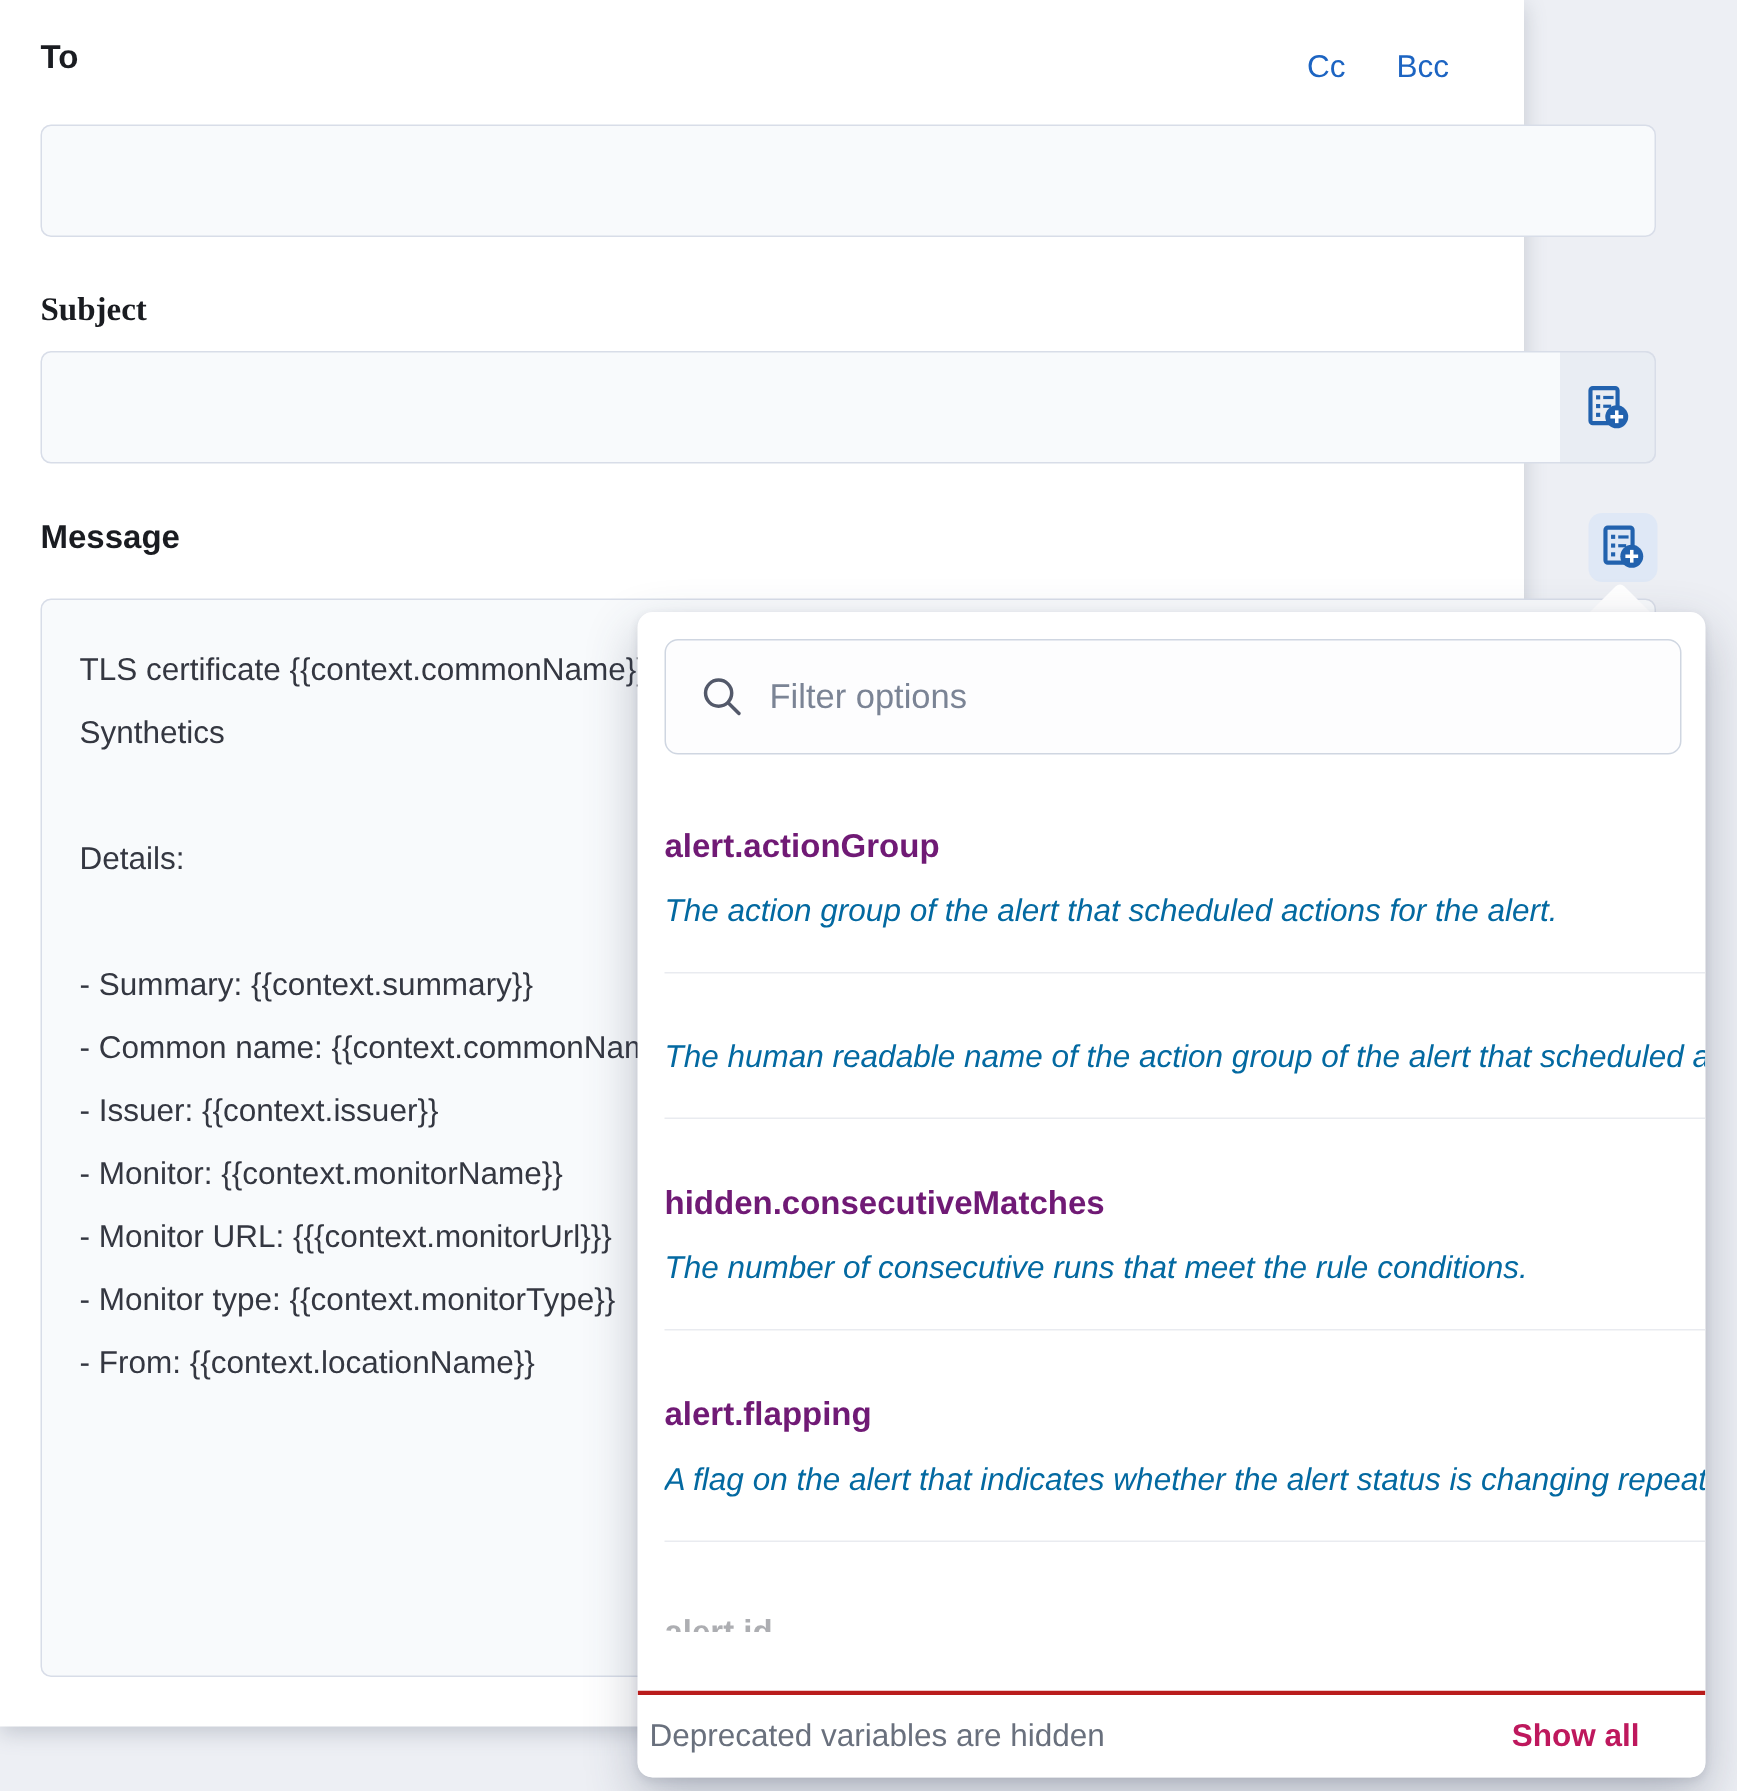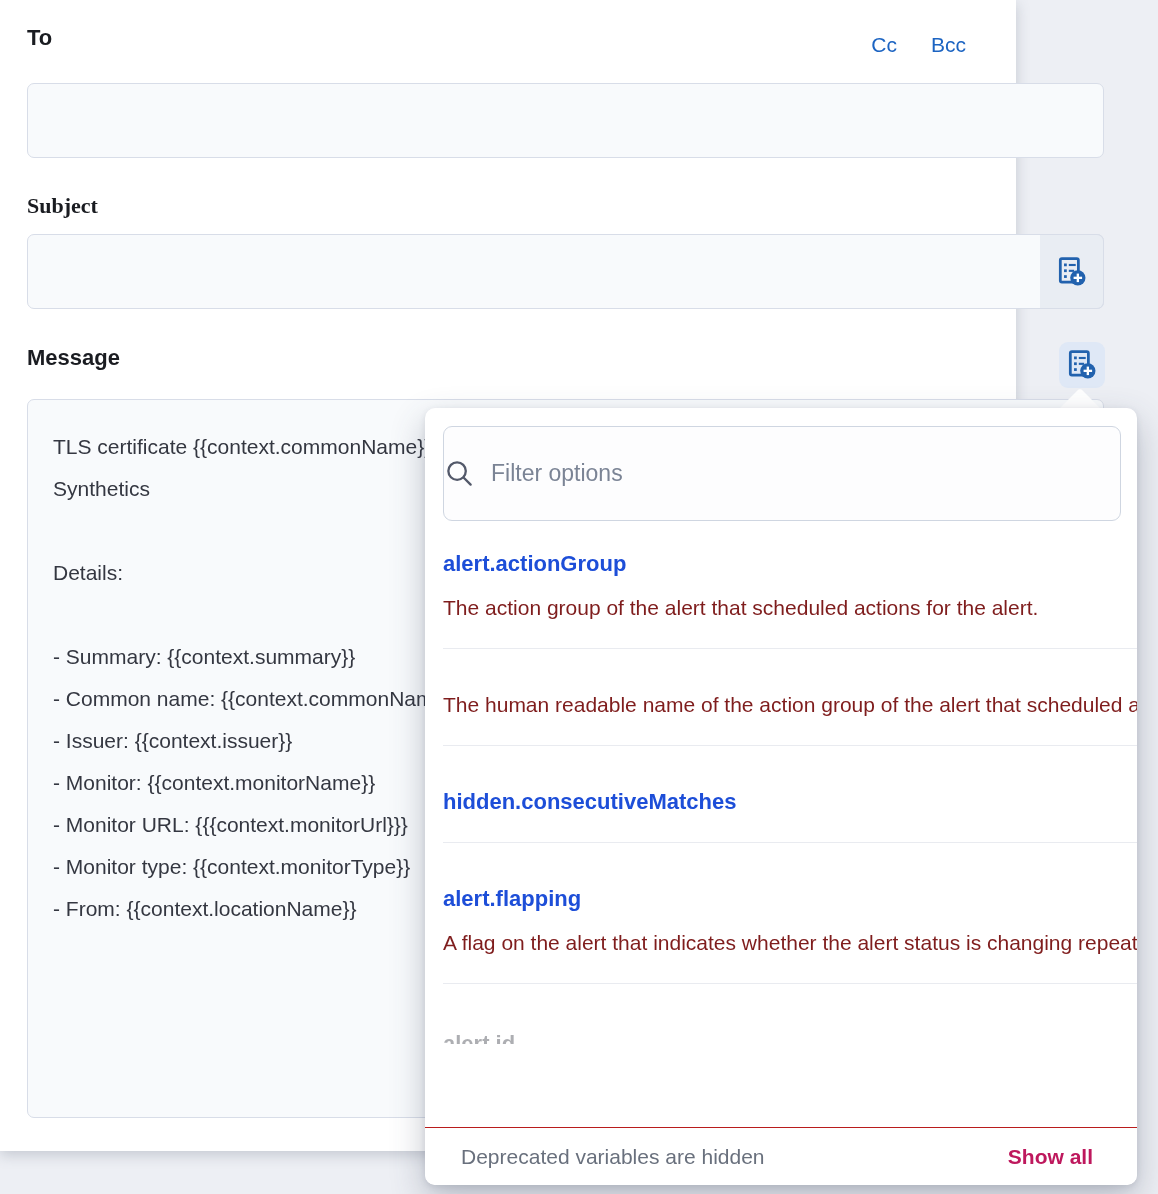--- a/index.html
+++ b/index.html
@@ -66,55 +66,55 @@
   .popover-arrow {
     position:absolute; top:-13px; left:638px; width:34px; height:34px;
     background:#ffffff; transform:rotate(45deg); border-radius:4px;
   }
   .popover {
     position:absolute; inset:0; background:#ffffff; border-radius:10px;
     box-shadow:0 14px 34px rgba(55,65,90,.30), 0 2px 6px rgba(55,65,90,.12);
     overflow:hidden;
   }
   .filter-box {
-    position:absolute; left:18px; right:16px; top:18px; height:95px;
+    position:absolute; left:18px; right:16px; top:18px; height:77px;
     border:1px solid #cfd6e1; border-radius:9px; background:#fdfdfe;
-    display:flex; align-items:center; 
+    display:flex; align-items:center; padding-left:22px;
   }
   .filter-box input {
     border:none; outline:none; background:transparent; flex:1;
     font-family:inherit; font-size:23px; color:#343741; margin-left:16px;
   }
   .filter-box input::placeholder { color:#7b8495; opacity:1; }
   .options {
     position:absolute; left:0; right:0; top:100px; bottom:58px; overflow:hidden;
   }
   .option { padding:42px 0 0 18px; cursor:pointer; }
   .option h3 {
-    font-size:22px; font-weight:700; color:#1d4ed8;
+    font-size:22px; font-weight:700; color:#701a75;
     height:28px; line-height:28px; margin-bottom:16px; white-space:nowrap; overflow:hidden;
   }
   .option p {
-    font-size:21px; color:#7f1d1d;
-    height:28px; line-height:28px; white-space:nowrap; overflow:hidden;
+    font-size:21px; color:#0369a1;
+    height:28px; line-height:28px; white-space:nowrap; overflow:hidden;font-style:italic;
   }
   .option .divider {
     margin:26px 0 0 0; border-bottom:1px solid #e9ebf0; height:0;
   }
   .option-clipped {
     padding:46px 0 0 18px; height:60px; overflow:hidden; opacity:.40;
   }
   .option-clipped h3 {
     font-size:22px; font-weight:700; color:#343741; line-height:28px;
   }
   .popover-footer {
     position:absolute; left:0; right:0; bottom:0; height:58px;
-    border-top:1px solid #b91c1c; background:#fff;
+    border-top:3px solid #b91c1c; background:#fff;
     display:flex; align-items:center; justify-content:space-between;
-    padding:0 44px 0 36px; border-radius:0 0 10px 10px;
+    padding:0 44px 0 8px; border-radius:0 0 10px 10px;
   }
   .footer-note { font-size:21px; color:#69707d; }
   .show-all {
     background:none; border:none; cursor:pointer; font-family:inherit;
     font-size:21px; font-weight:600; color:#be185d;
   }
   .icon-svg { display:block; }
 </style>
 </head>
 <body>
@@ -200,20 +200,21 @@
         <h3>alert.actionGroup</h3>
         <p>The action group of the alert that scheduled actions for the alert.</p>
         <div class="divider"></div>
       </div>
       <div class="option">
         <p>The human readable name of the action group of the alert that scheduled actions for the alert.</p>
         <div class="divider"></div>
       </div>
       <div class="option">
         <h3>hidden.consecutiveMatches</h3>
+        <p>The number of consecutive runs that meet the rule conditions.</p>
         <div class="divider"></div>
       </div>
       <div class="option">
         <h3>alert.flapping</h3>
         <p>A flag on the alert that indicates whether the alert status is changing repeatedly.</p>
         <div class="divider"></div>
       </div>
       <div class="option-clipped">
         <h3>alert.id</h3>
       </div>

